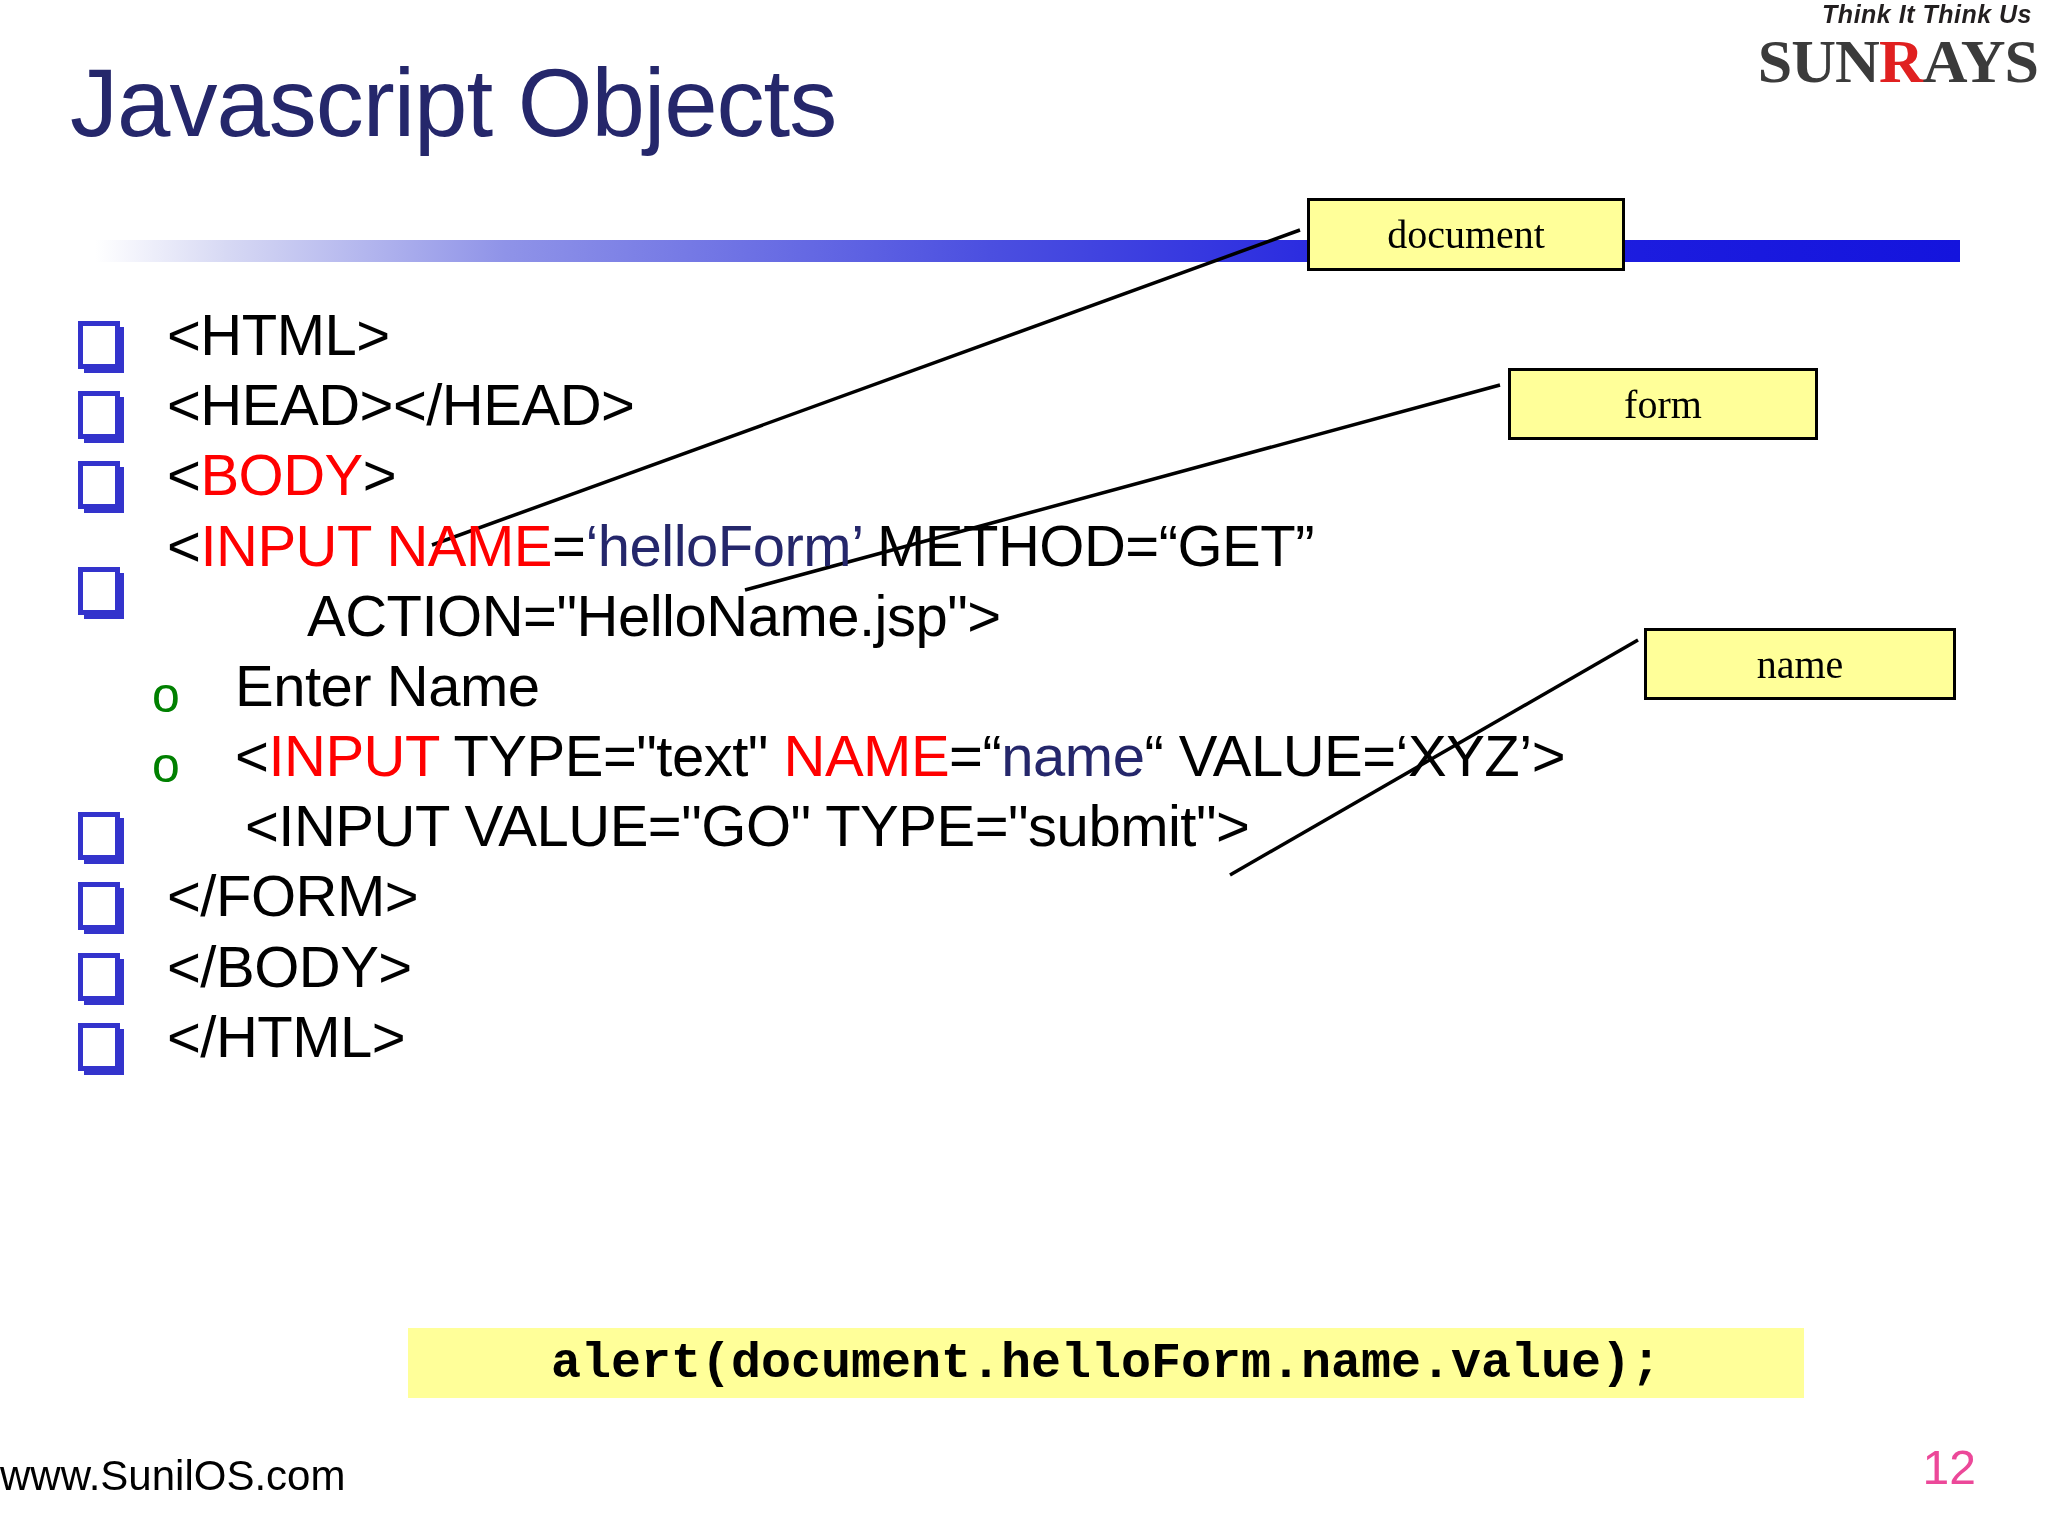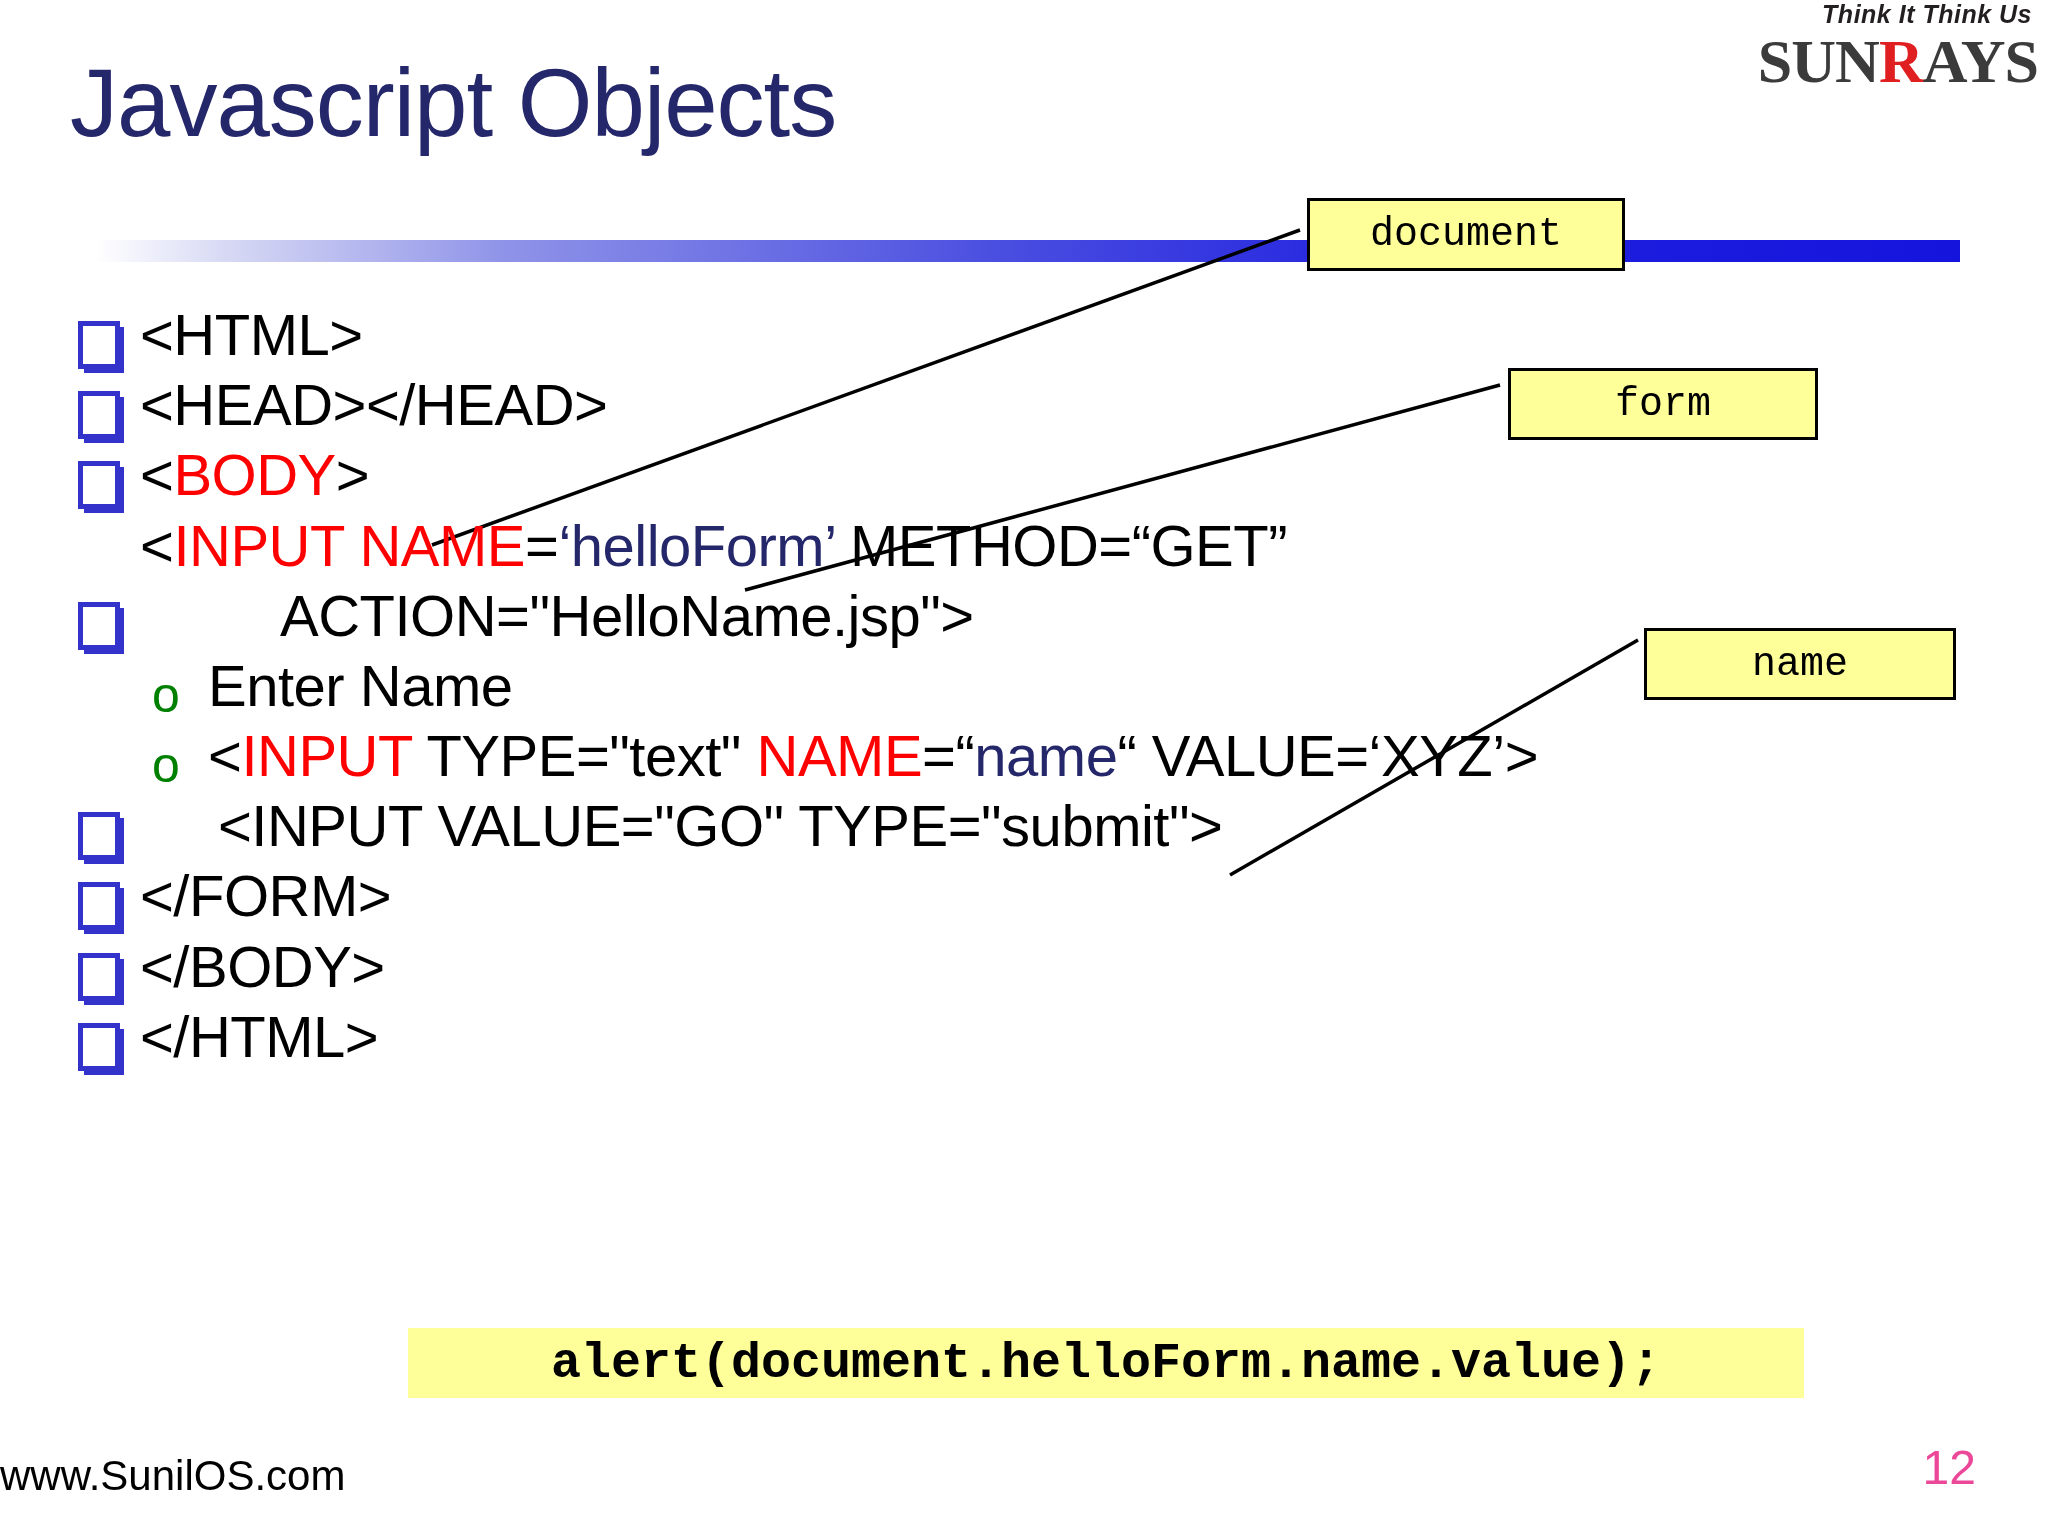--- a/index.html
+++ b/index.html
@@ -78,25 +78,26 @@
 
   
   .content {
     position: absolute;
     left: 0;
     top: 300px;
     width: 1600px;
   }
   .li {
     display: flex;
-    align-items: flex-end;
+    align-items: center;
     font-size: 58px;
     color: #000000;
     line-height: 1.21;
     letter-spacing: -0.5px;
+    gap: 27px;
   }
   .li .bullet {
     width: 62px;
     min-width: 62px;
     padding-left: 78px;
     box-sizing: content-box;
     display: inline-block;
   }
   
   .sq {
@@ -129,21 +130,21 @@
     letter-spacing: -0.5px;
     line-height: 1.21;
   }
   .indent-extra { padding-left: 78px; }
 
   
   .callout {
     position: absolute;
     background: #ffff99;
     border: 3px solid #000000;
-    font-family: Liberation Mono, monospace;
+    font-family: Liberation Serif, serif;
     font-size: 40px;
     color: #000000;
     display: flex;
     align-items: center;
     justify-content: center;
     box-sizing: border-box;
   }
   #callout-document { left: 1307px; top: 198px; width: 318px; height: 73px; }
   #callout-form     { left: 1508px; top: 368px; width: 310px; height: 72px; }
   #callout-name     { left: 1644px; top: 628px; width: 312px; height: 72px; }

